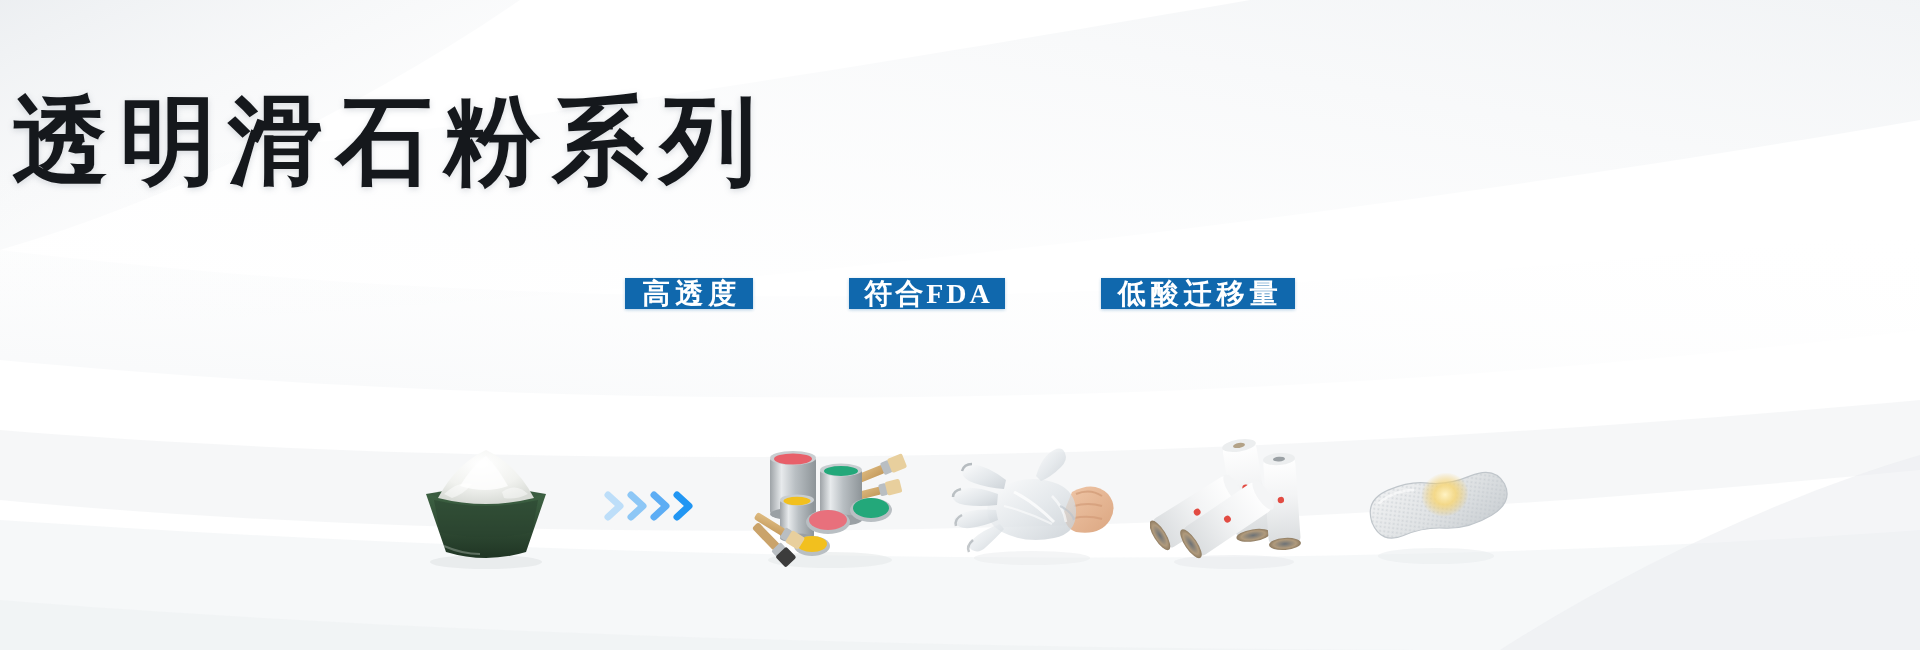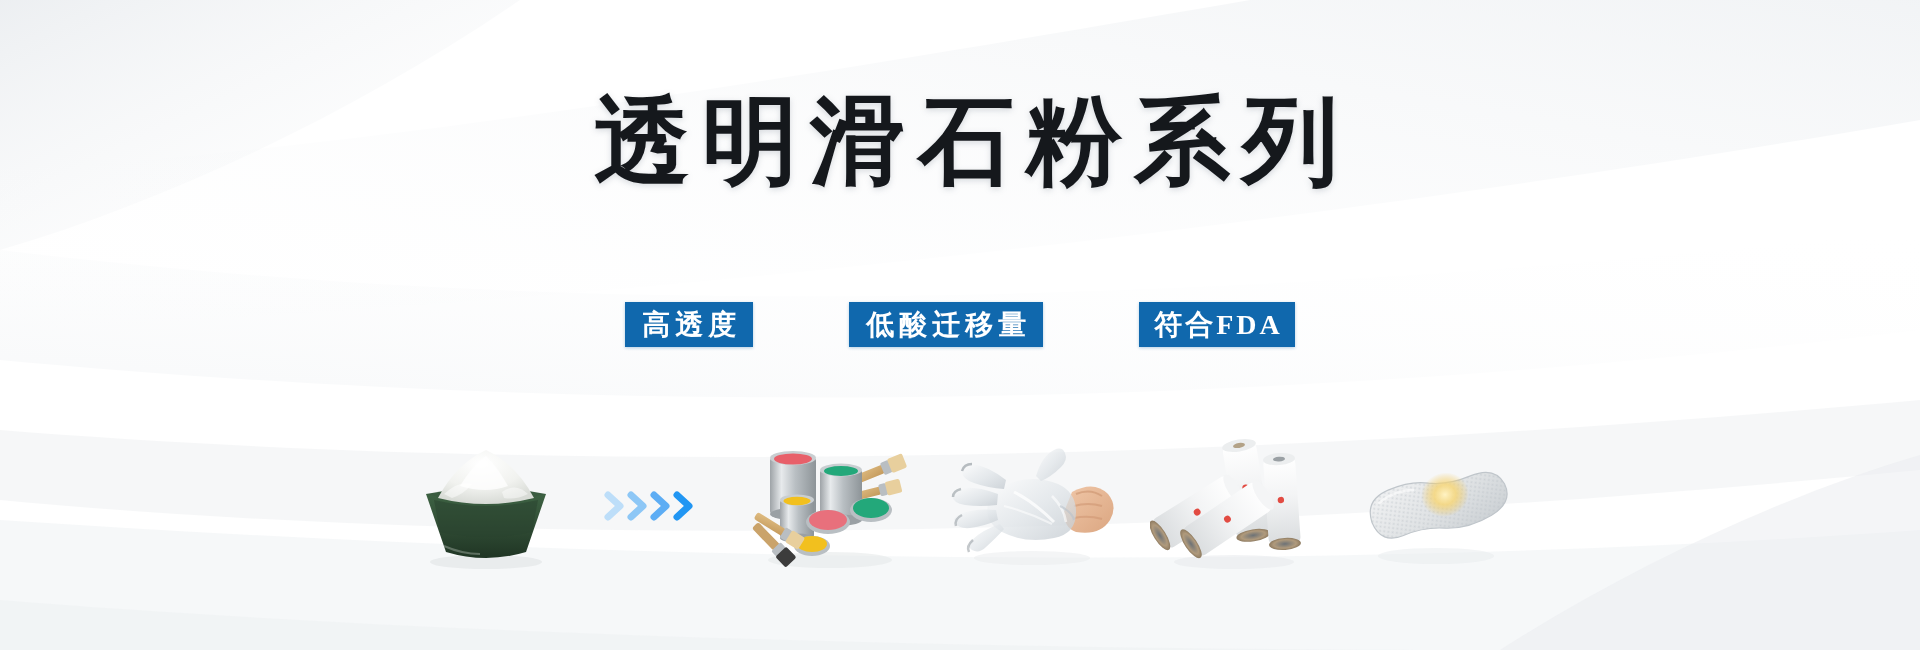--- a/index.html
+++ b/index.html
@@ -16,22 +16,21 @@
       linear-gradient(180deg,#ffffff 0%,#fdfdfe 45%,#f7f8f9 100%);
     overflow:hidden;
   }
   
   .bg-layer { position:absolute; inset:0; pointer-events:none; }
   .bg-layer svg { width:100%; height:100%; display:block; }
 
   
   .title-wrap {
     position:absolute; top:86px; left:0; right:0;
-    text-align:center;
-    padding-left:12px;
+    text-align:left;
   }
   .main-title {
     display:inline-block;
     font-family:"Liberation Serif","DejaVu Serif",serif;
     font-size:96px;
     font-weight:700;
     line-height:1.16;
     letter-spacing:12px;
     color:#15181c;
     text-indent:12px;
@@ -39,33 +38,32 @@
     white-space:nowrap;
   }
   
   .badges {
     position:absolute; top:278px; left:0; right:0;
     display:flex; justify-content:center; align-items:center;
     gap:96px;
   }
   .badge {
     display:inline-flex; align-items:center; justify-content:center;
-    height:45px;
+    height:31px;
     padding:0 12px;
     background:#1068ad;
     color:#ffffff;
     font-family:"Liberation Serif","DejaVu Serif",serif;
     font-size:28px;
     font-weight:700;
     letter-spacing:5px;
     text-indent:5px;
     line-height:45px;
     white-space:nowrap;
     box-shadow:0 1px 3px rgba(16,104,173,0.30);
-    margin-top:24px;
   }
   .badge.latin { letter-spacing:3px; text-indent:3px; }
 
   
   .desc {
     position:absolute; top:376px; left:0; right:0;
     text-align:center;
     font-family:"Liberation Serif","DejaVu Serif",serif;
     font-size:25px;
     font-weight:700;
@@ -127,22 +125,22 @@
       <path d="M0,600 C500,640 1100,650 1500,650 L0,650 Z" fill="#f0f2f4" opacity="0.7"></path>
     </svg>
   </div>
 
   <div class="title-wrap">
     <h1 class="main-title">透明滑石粉系列</h1>
   </div>
 
   <div class="badges">
     <span class="badge">高透度</span>
+    <span class="badge latin">符合FDA</span>
     <span class="badge">低酸迁移量</span>
-    <span class="badge latin">符合FDA</span>
   </div>
 
 
   <div class="products">
 
     <div class="prod">
       <svg viewBox="0 0 168 140" xmlns="http://www.w3.org/2000/svg">
         <defs>
           <linearGradient id="bowlG" x1="0" y1="0" x2="0" y2="1">
             <stop offset="0%" stop-color="#3d6243"></stop>

